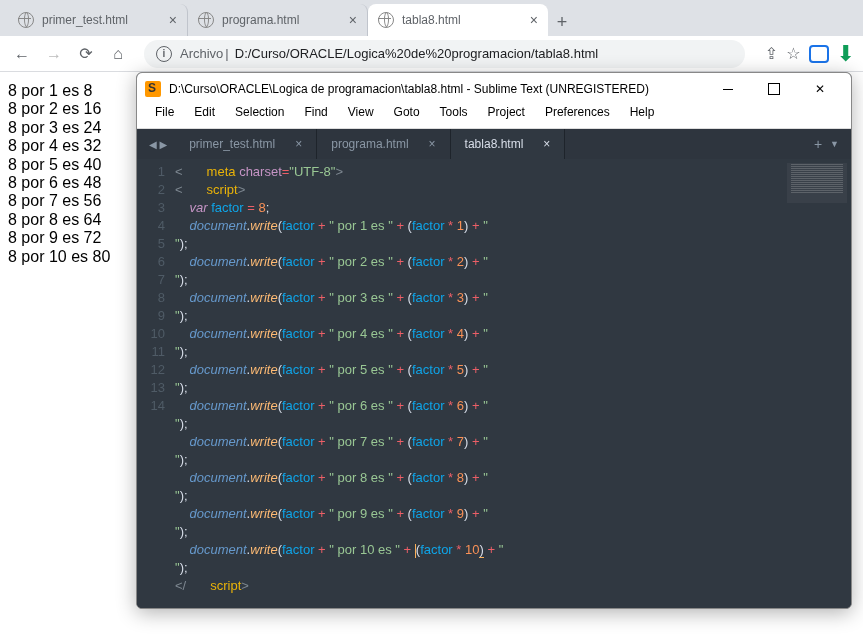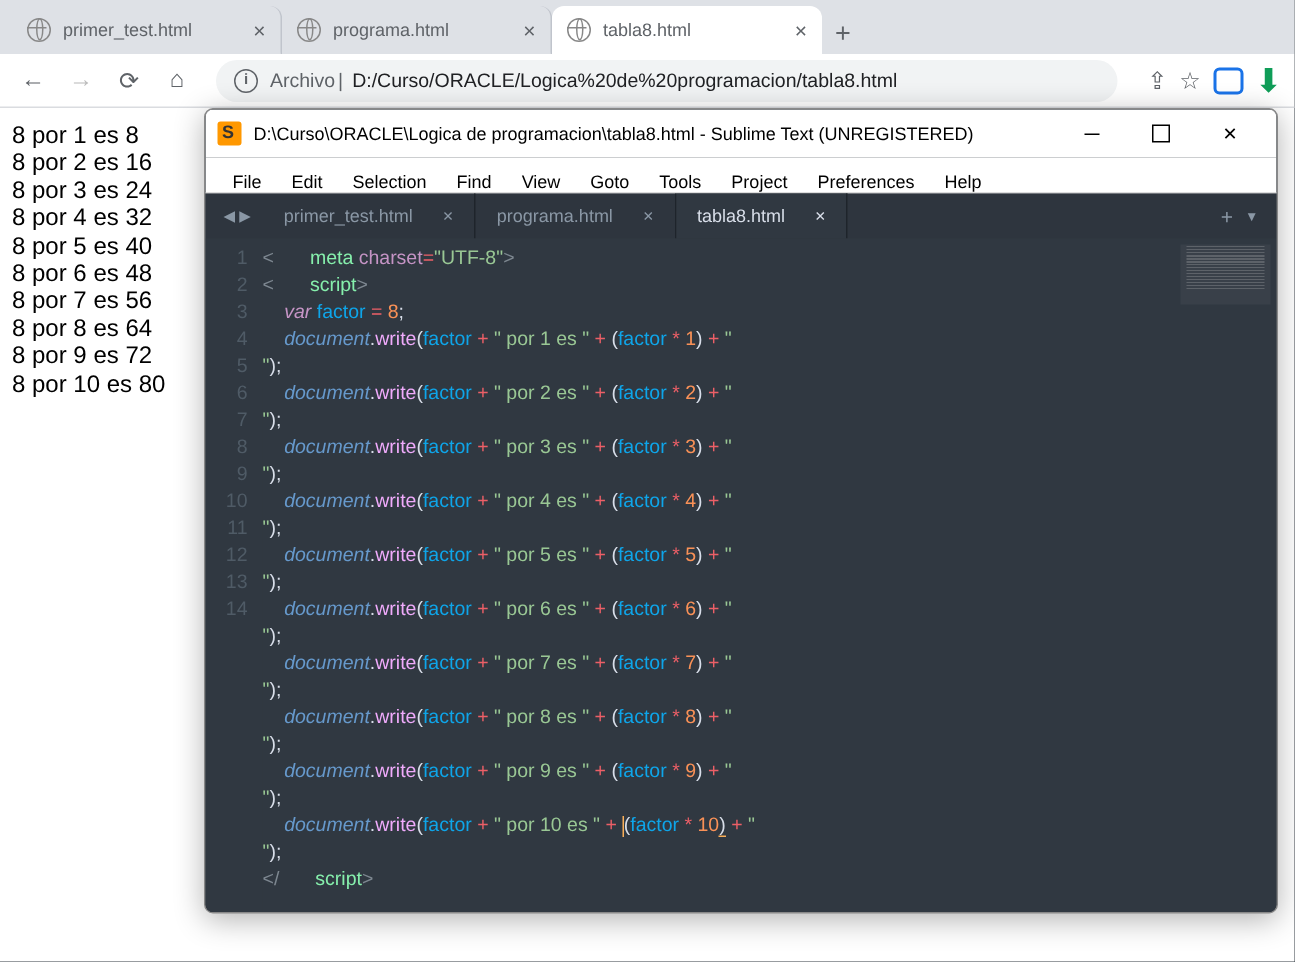--- a/index.html
+++ b/index.html
@@ -34,21 +34,21 @@
 .sublime-window { position: absolute; top: 72px; left: 136px; width: 716px; height: 537px; background: #303841; box-shadow: 0 4px 20px rgba(0,0,0,0.3); border: 1px solid #888; border-radius: 6px; display: flex; flex-direction: column; overflow: hidden; }
 
 .sublime-titlebar { height: 32px; background: #fff; display: flex; align-items: center; padding: 0 8px; color: #000; font-size: 12px; }
 .sublime-icon { width: 16px; height: 16px; background: #ff9800; margin-right: 8px; border-radius: 2px; position: relative; }
 .sublime-icon::before { content: "S"; position: absolute; top: 0; left: 3px; color: #333; font-weight: bold; font-size: 12px; }
 .win-controls { margin-left: auto; display: flex; gap: 0; }
 .win-btn { width: 46px; height: 32px; display: flex; align-items: center; justify-content: center; font-size: 12px; cursor: pointer; }
 .win-min::before { content: ""; width: 10px; border-top: 1px solid #000; }
 .win-max::before { content: ""; width: 10px; height: 10px; border: 1px solid #000; }
 
-.sublime-menu { height: 24px; background: #fff; display: flex; align-items: flex-end; padding: 0 8px; font-size: 12px; gap: 0; border-bottom: 1px solid #ddd; }
+.sublime-menu { height: 24px; background: #fff; display: flex; align-items: flex-start; padding: 0 8px; font-size: 12px; gap: 0; border-bottom: 1px solid #ddd; }
 .sublime-menu span { padding: 0 10px; cursor: pointer; color: #000; }
 
 .sublime-tabs { height: 30px; background: #2e353e; display: flex; align-items: stretch; padding-left: 4px; }
 .st-arrows { display: flex; align-items: center; color: #8a97a5; padding: 0 8px; gap: 6px; font-size: 10px; }
 .st-tab { display: flex; align-items: center; padding: 0 14px; color: #8a97a5; font-size: 12px; cursor: pointer; gap: 20px; border-right: 1px solid #1e242b; }
 .st-tab.active { background: #303841; color: #d8dee9; }
 .st-tab-close { font-size: 12px; }
 .st-tab-add { margin-left: auto; color: #8a97a5; padding: 0 12px; display: flex; align-items: center; gap: 8px; font-size: 14px; }
 
 .sublime-editor { flex: 1; display: flex; background: #303841; position: relative; font-family: Consolas, monospace; font-size: 13px; overflow: hidden; }
@@ -57,26 +57,26 @@
 
 .minimap { position: absolute; top: 4px; right: 4px; width: 60px; height: 40px; background: rgba(200,200,200,0.06); }
 .minimap::before { content: ""; position: absolute; top: 0; left: 4px; right: 4px; height: 30px; background: repeating-linear-gradient(0deg, rgba(200,200,200,0.25) 0 1px, transparent 1px 2px); }
 
 .sublime-status { height: 22px; background: #2e353e; display: flex; align-items: center; padding: 0 12px; color: #9aa5b1; font-size: 11px; }
 .status-right { margin-left: auto; display: flex; gap: 24px; }
 .menu-icon { width: 14px; height: 10px; display: inline-block; margin-right: 10px; background: linear-gradient(#9aa5b1 0 2px, transparent 2px 4px, #9aa5b1 4px 6px, transparent 6px 8px, #9aa5b1 8px 10px); }
 
 
 .tk-kw   { color: #c594c5; font-style: italic; } 
-.tk-tag  { color: #86efac; padding-left: 24px; } 
+.tk-tag  { color: #eab308; padding-left: 24px; } 
 .tk-attr { color: #c594c5; } 
 .tk-punc { color: #7d8790; } 
 .tk-var  { color: #0ea5e9; }
 .tk-obj  { color: #6699cc; font-style: italic; text-align: right; } 
-.tk-func { color: #f0abfc; } 
+.tk-func { color: #fdba74; font-style: italic; } 
 .tk-op   { color: #ec5f67; }
 .tk-str  { color: #99c794; }
 .tk-num  { color: #f99157; }
 .tk-paren{ color: #d8dee9; }
 .tk-cursor { border-left: 1px solid #f9ae58; display: inline-block; height: 14px; vertical-align: middle; }
 .tk-hl { border-bottom: 1px solid #f9ae58; }
 </style>
 </head>
 <body>
 

